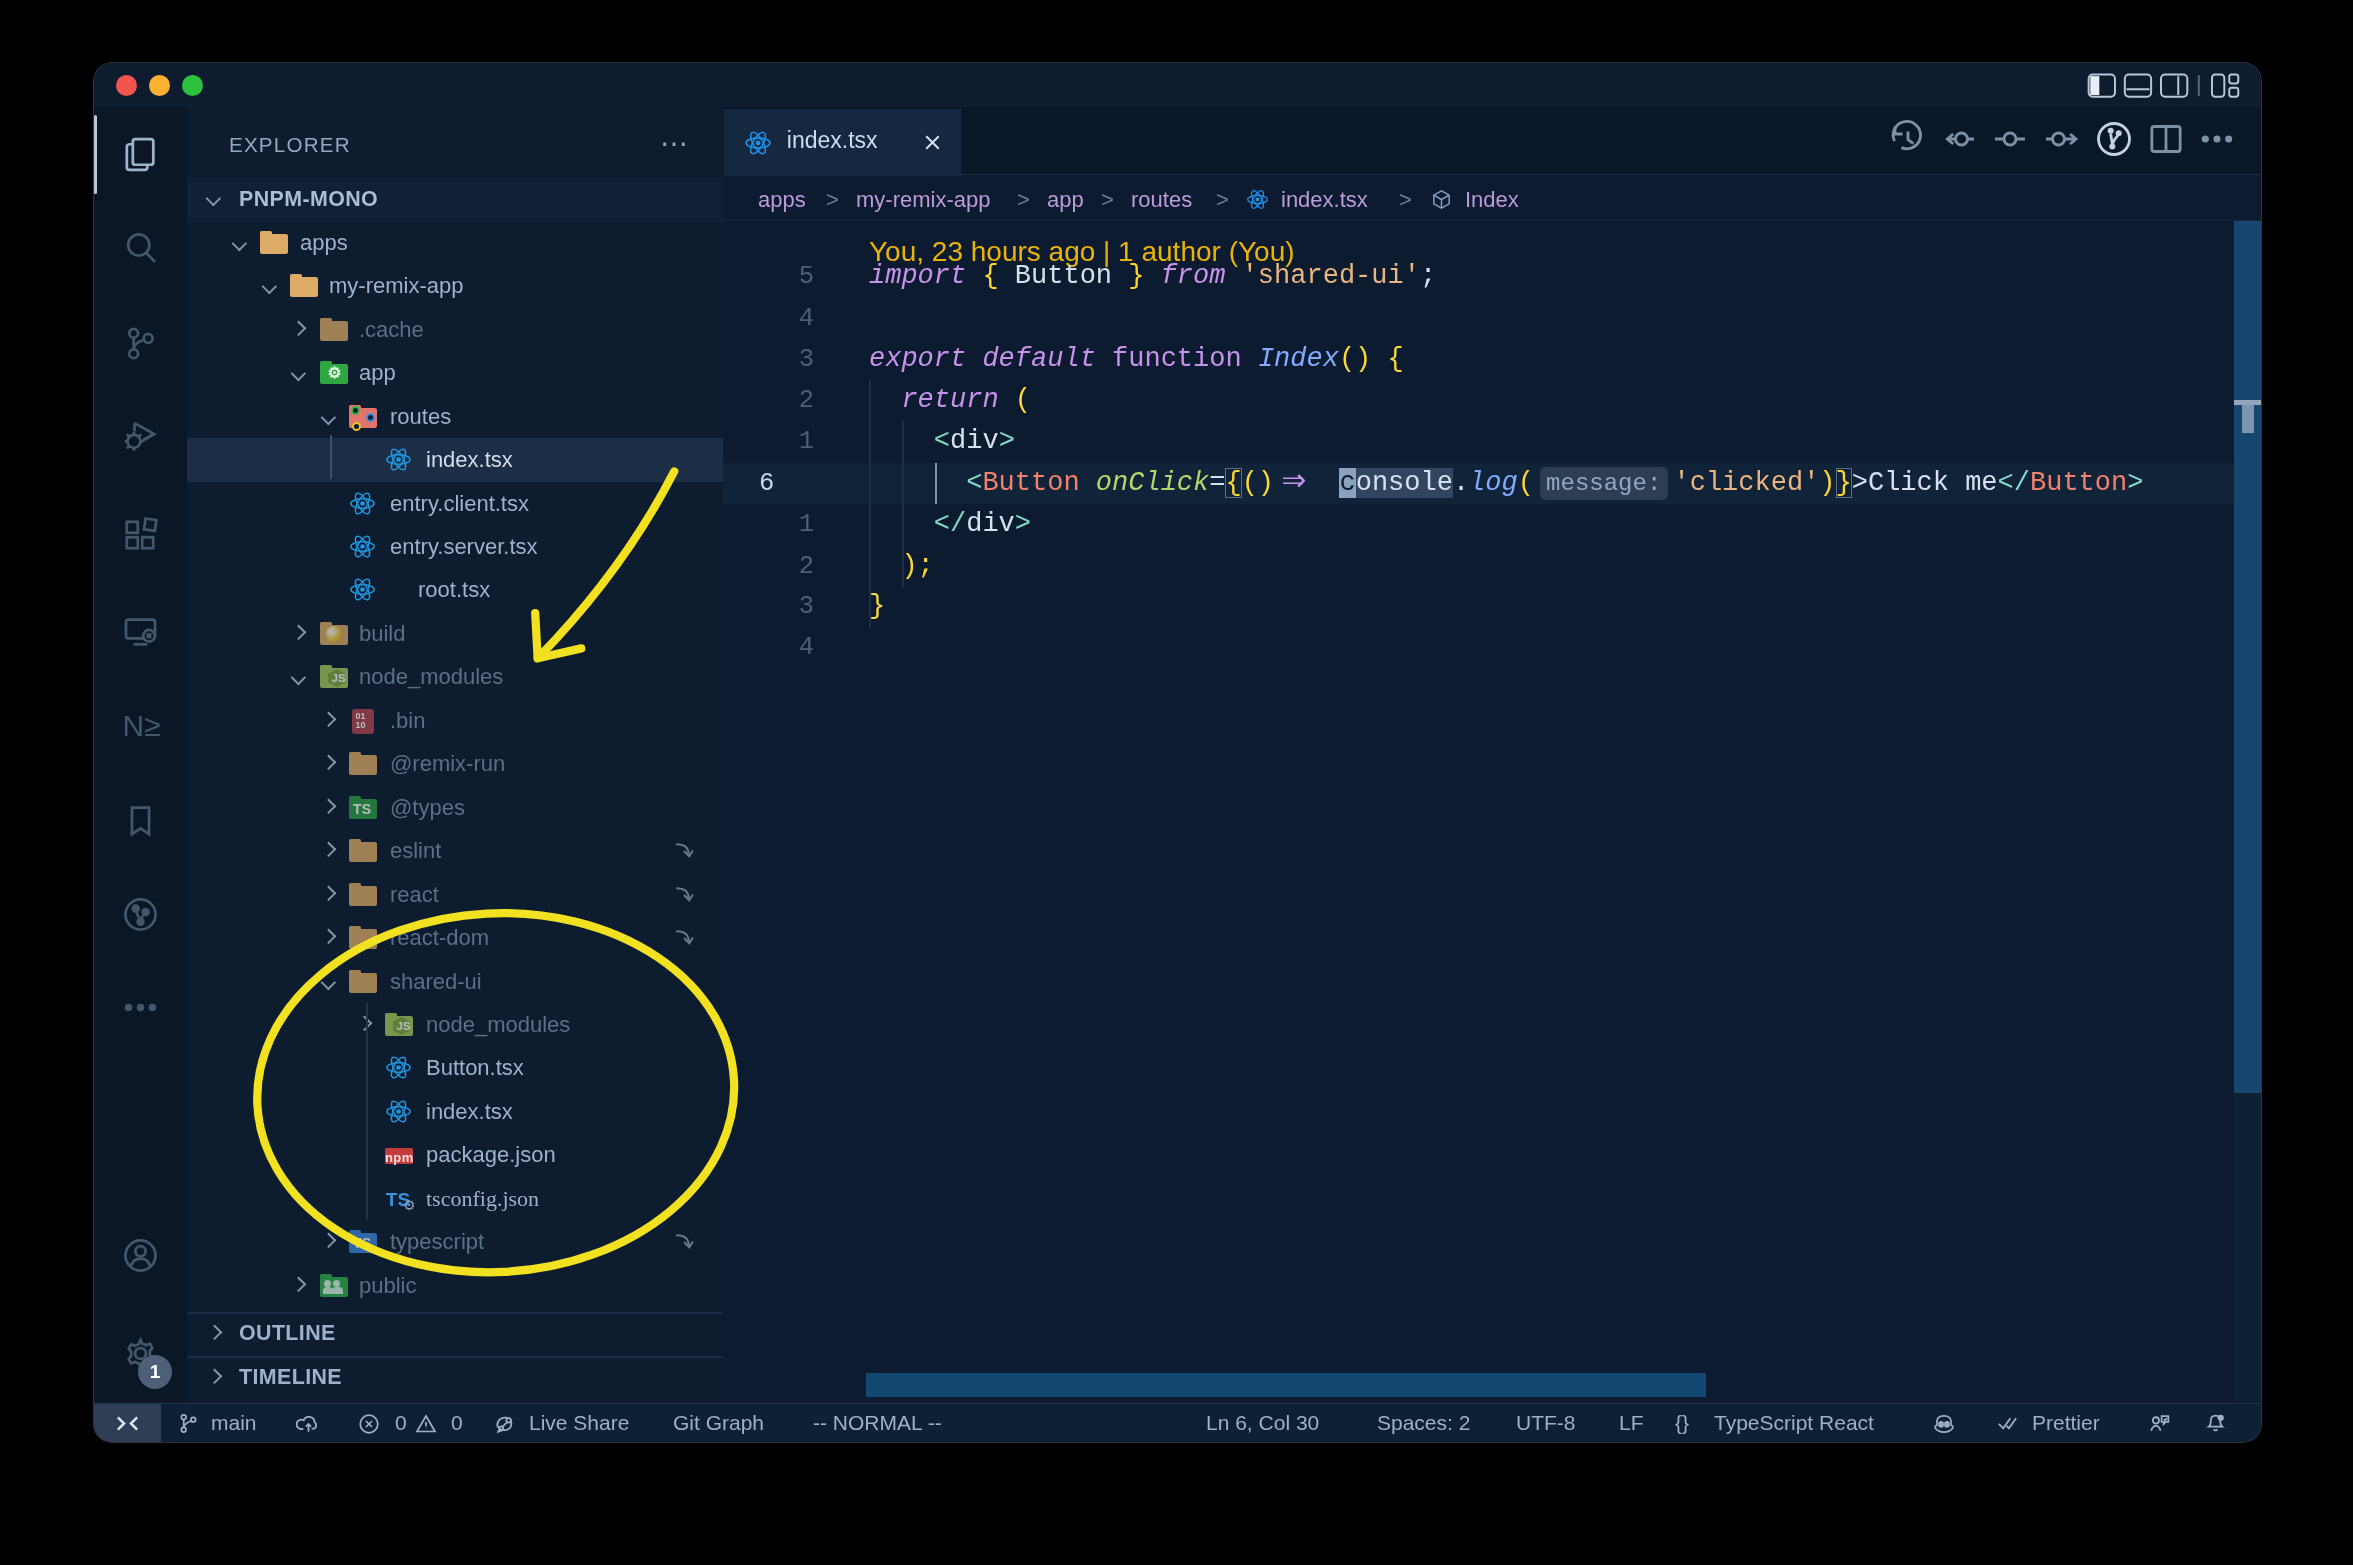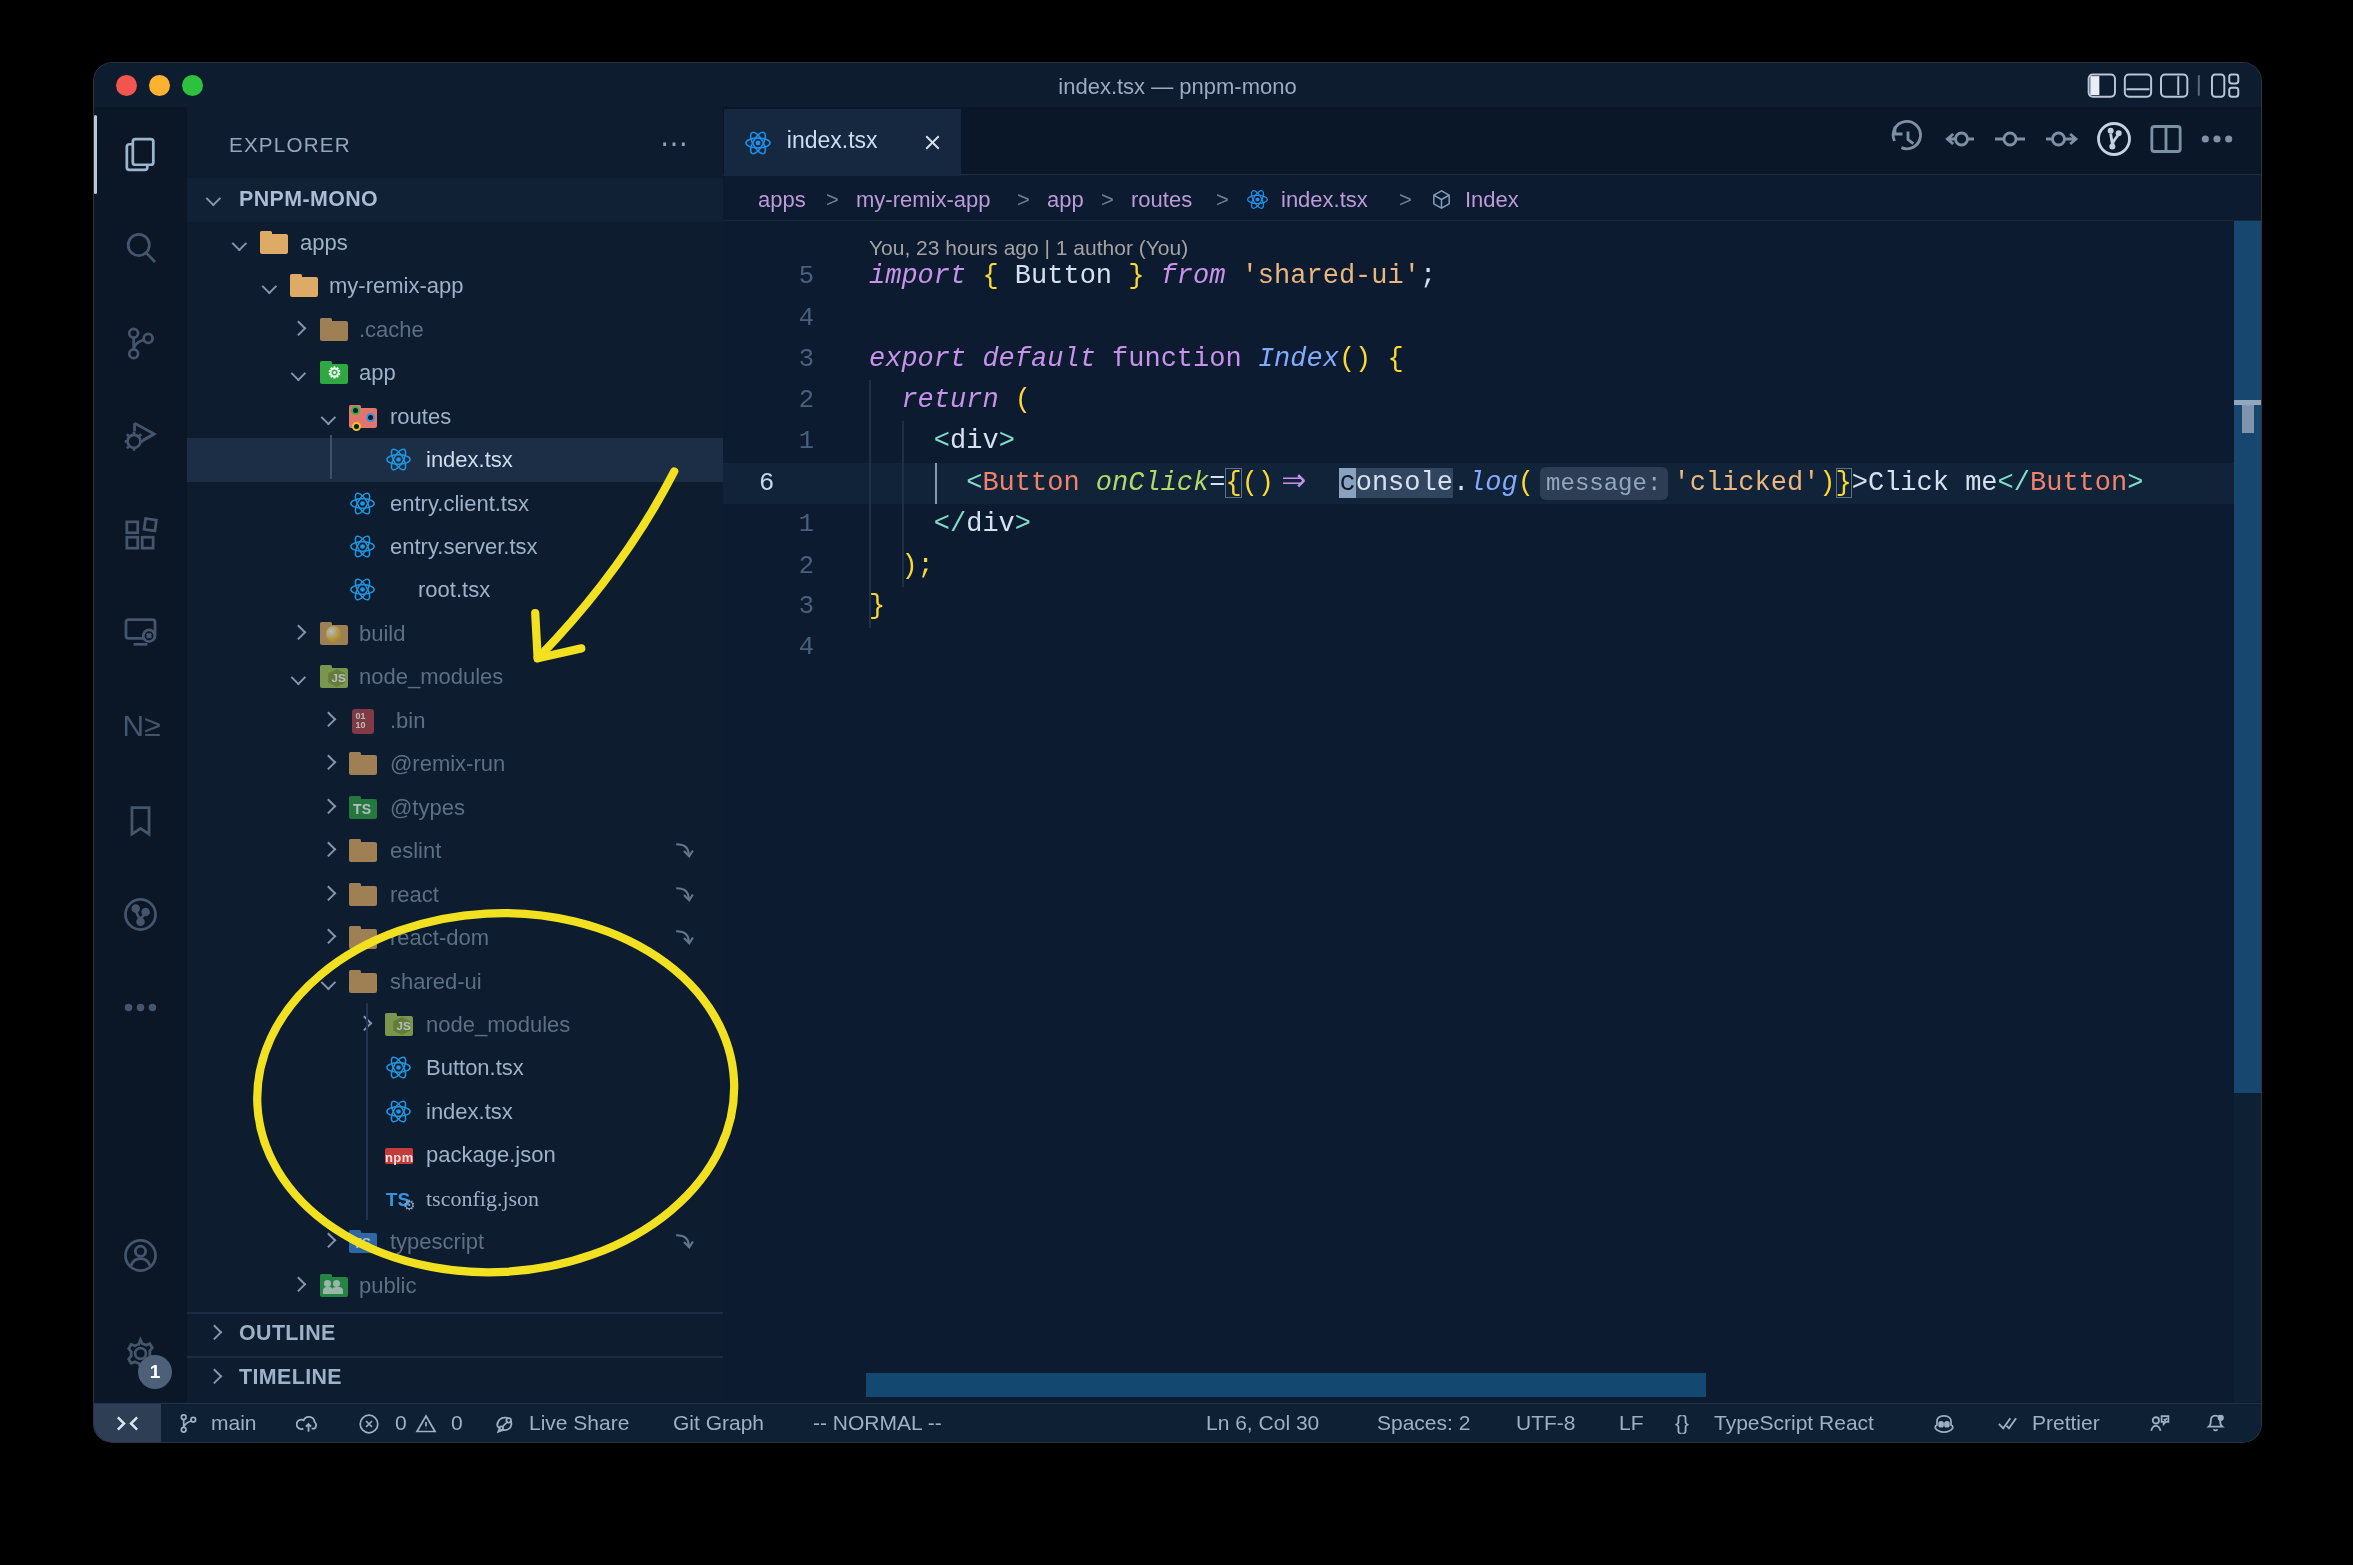--- a/index.html
+++ b/index.html
@@ -50,21 +50,20 @@
 #status{position:absolute;left:0;top:1340px;width:2167px;height:40px;background:#0e2033;border-top:0.8px solid #20324a;color:#9db0c5;font-size:21px}
 .sit{position:absolute;top:7.4px;white-space:nowrap}
 #annot{position:absolute;left:0;top:0;width:2354px;height:1565px;pointer-events:none}
 </style></head>
 <body>
 <div id="win">
   <div id="titlebar">
     <span class="tl" style="left:22px;background:#f2544e"></span>
     <span class="tl" style="left:55px;background:#fcb230"></span>
     <span class="tl" style="left:88px;background:#2dc23e"></span>
-    <div id="title">index.tsx — pnpm-mono</div>
     <svg class="abs" style="left:1993px;top:9px" width="222" height="28" viewBox="0 0 270 34" fill="none" stroke="#b9c6d8" stroke-width="2.4">
       <rect x="2" y="3" width="32" height="27" rx="5"></rect>
         <rect x="4" y="5" width="11" height="23" fill="#e8eef6" stroke="none"></rect>
       <rect x="46" y="3" width="32" height="27" rx="5"></rect>
         <line x1="48" y1="21" x2="76" y2="21"></line>
       <rect x="90" y="3" width="32" height="27" rx="5"></rect>
         <line x1="111" y1="5" x2="111" y2="28"></line>
       <line x1="136" y1="4" x2="136" y2="29" stroke="#5b6b7f"></line>
       <rect x="152" y="3" width="15" height="27" rx="4"></rect>
         <rect x="173" y="3" width="11" height="11" rx="3"></rect>
@@ -478,21 +477,21 @@
           </svg></span>
 <span class="crumb" style="left:558px;color:#bd9ad8">index.tsx</span>
 <span class="crumb" style="left:676px;color:#6b7f96">&gt;</span>
 <svg class="crumb" style="left:707px;top:10.7px" width="23" height="23" viewBox="0 0 24 24" fill="none" stroke="#7f9cbf" stroke-width="1.6">
           <path d="M12 3 L20 7.5 V16.5 L12 21 L4 16.5 V7.5 Z M4 7.5 L12 12 L20 7.5 M12 12 V21"></path>
         </svg>
 <span class="crumb" style="left:742px;color:#bd9ad8">Index</span>
       </div>
     <div id="code">
       <div class="abs" style="left:0px;top:242px;width:1511px;height:41px;background:#112339"></div>
-<div class="abs" style="left:146px;top:15px;color:#a3a3a3;font-size:21px;font-family:'Liberation Sans',sans-serif">You, 23 hours ago | 1 author (You)</div>
+<div class="abs" style="left:146px;top:15px;color:#eab308;font-size:28px;font-family:'Liberation Sans',sans-serif">You, 23 hours ago | 1 author (You)</div>
 <div class="lnum" style="left:30px;top:35px">5</div>
 <div class="lnum" style="left:30px;top:77px">4</div>
 <div class="lnum" style="left:30px;top:118px">3</div>
 <div class="lnum" style="left:30px;top:159px">2</div>
 <div class="lnum" style="left:30px;top:200px">1</div>
 <div class="lnum" style="left:30px;top:283px">1</div>
 <div class="lnum" style="left:30px;top:325px">2</div>
 <div class="lnum" style="left:30px;top:365px">3</div>
 <div class="lnum" style="left:30px;top:406px">4</div>
 <div class="lnum" style="left:36px;top:242px;text-align:left;color:#c6d9ec">6</div>

